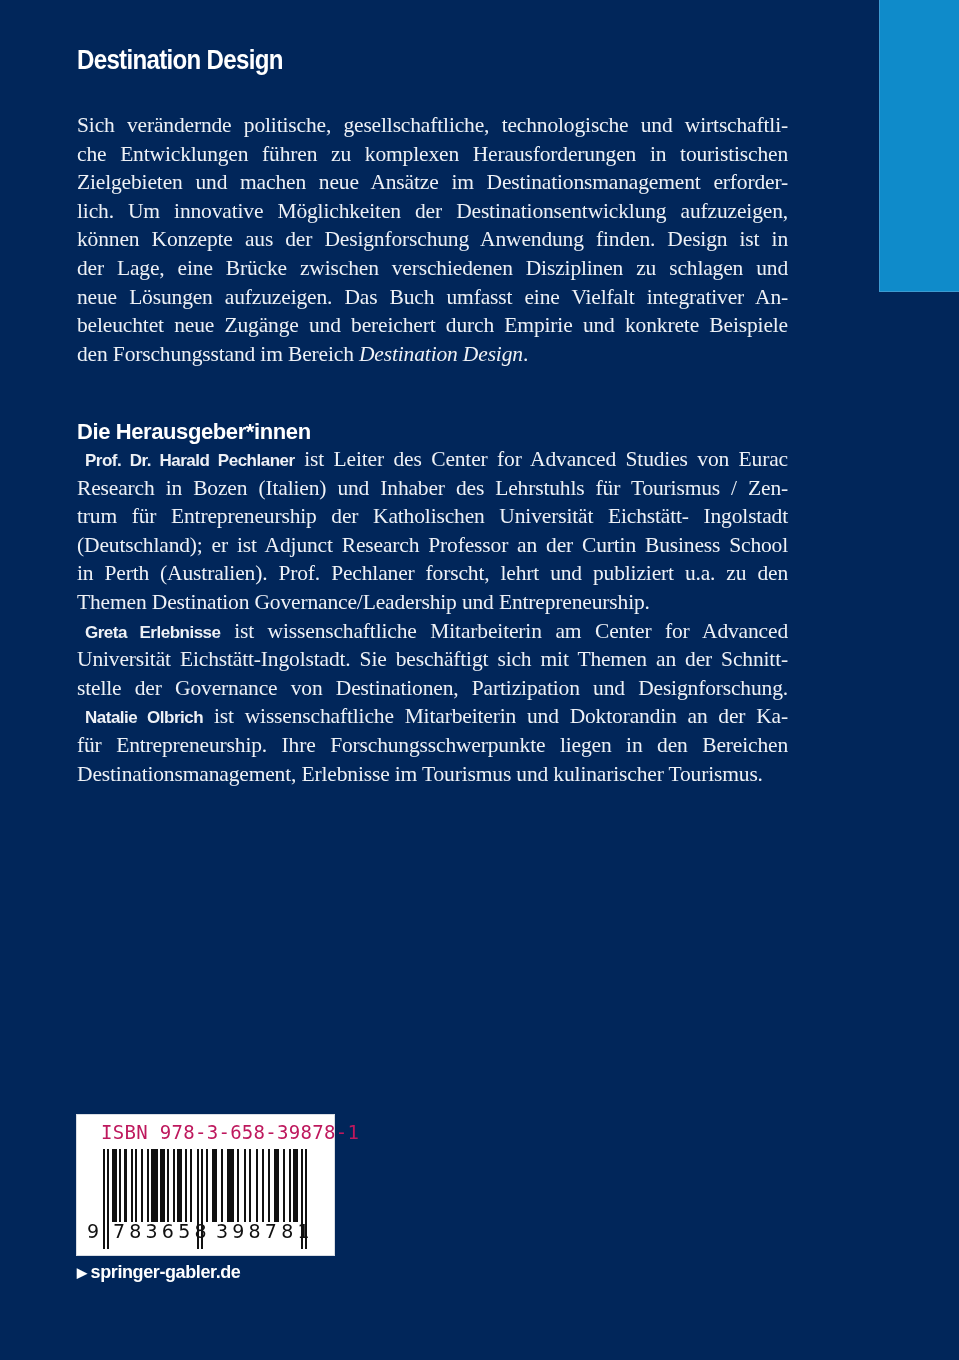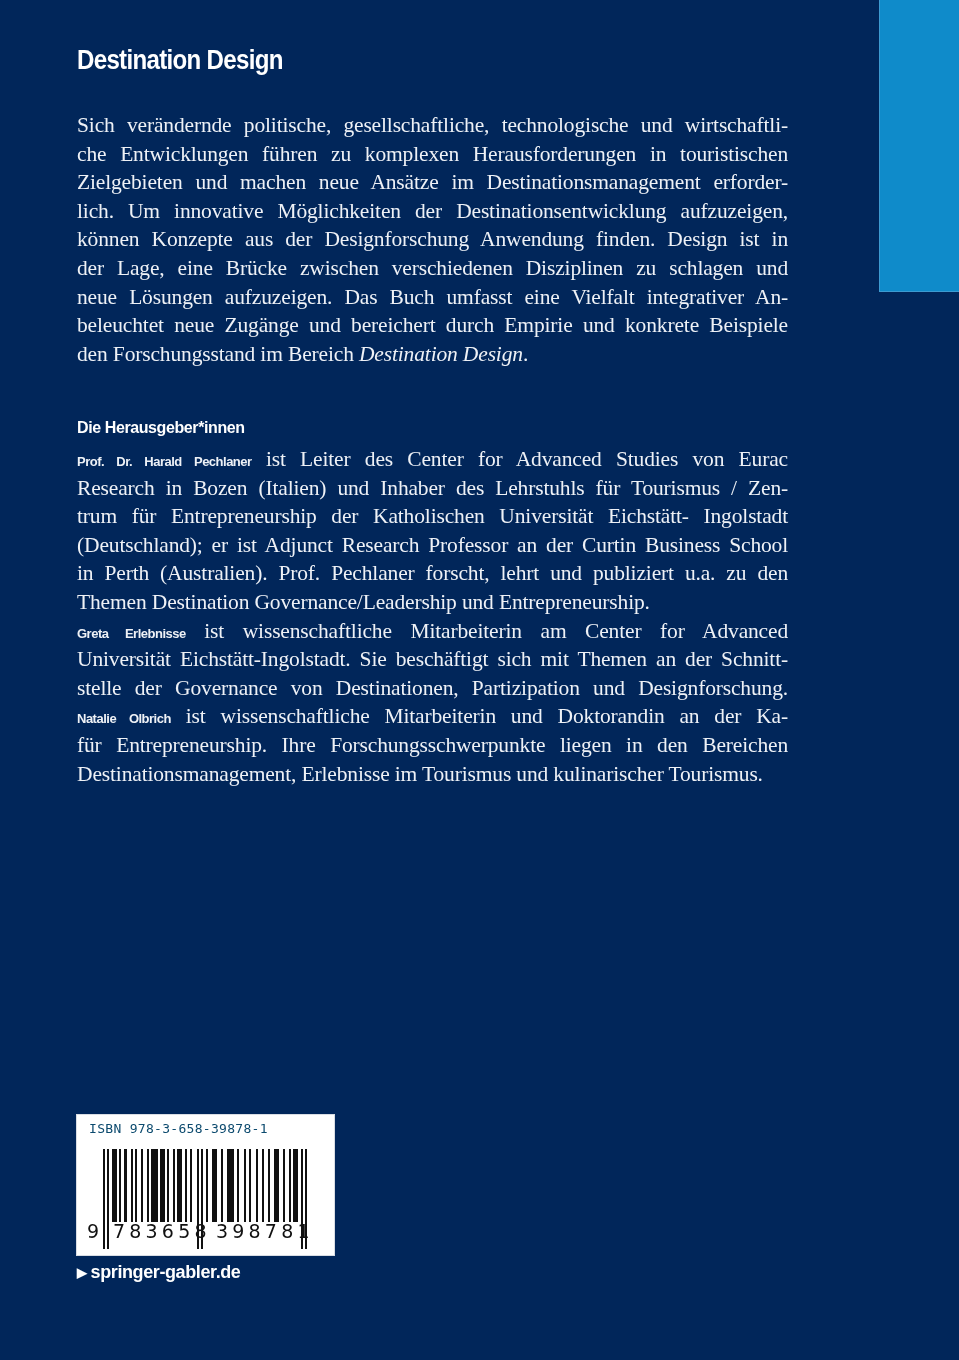--- a/index.html
+++ b/index.html
@@ -28,36 +28,36 @@
   }
   .line {
     height: 28.6px; line-height: 28.6px; white-space: nowrap;
     text-align: justify; text-align-last: justify;
     letter-spacing: -0.15px;
   }
   .line.last { text-align-last: left; }
   .line .it { font-style: italic; }
   .sans-bold {
     font-family: "Liberation Sans", sans-serif; font-weight: bold;
-    font-size: 13px; letter-spacing: -0.5px;
+    font-size: 17px; letter-spacing: -0.5px; margin-left: 8px;
   }
   .section-head {
     position: absolute; left: 77px; top: 419px;
     font-family: "Liberation Sans", sans-serif; font-weight: bold;
-    font-size: 16px; letter-spacing: -0.4px; color: #ffffff;
+    font-size: 22px; letter-spacing: -0.4px; color: #ffffff;
     white-space: nowrap;
   }
   .barcode-box {
     position: absolute; left: 76px; top: 1114px; width: 259px; height: 142px;
     background: #ffffff; border: 1px solid #d9dde4; box-sizing: border-box;
   }
   .isbn-text {
-    position: absolute; left: 12px; top: 6px;
-    font-family: "DejaVu Sans Mono", monospace; font-size: 13px;
-    color: #0c4a6e; letter-spacing: 0.3px; white-space: nowrap;
+    position: absolute; left: 24px; top: 6px;
+    font-family: "DejaVu Sans Mono", monospace; font-size: 19px;
+    color: #be185d; letter-spacing: 0.3px; white-space: nowrap;
   }
   .bars {
     position: absolute; left: 0; top: 34px; width: 259px; height: 100px;
   }
   .bar { position: absolute; top: 0; background: #111; }
   .digits {
     position: absolute; top: 105px;
     font-family: "DejaVu Sans", sans-serif; font-size: 19px; color: #111;
     letter-spacing: 4.2px; white-space: nowrap; line-height: 22px;
   }

